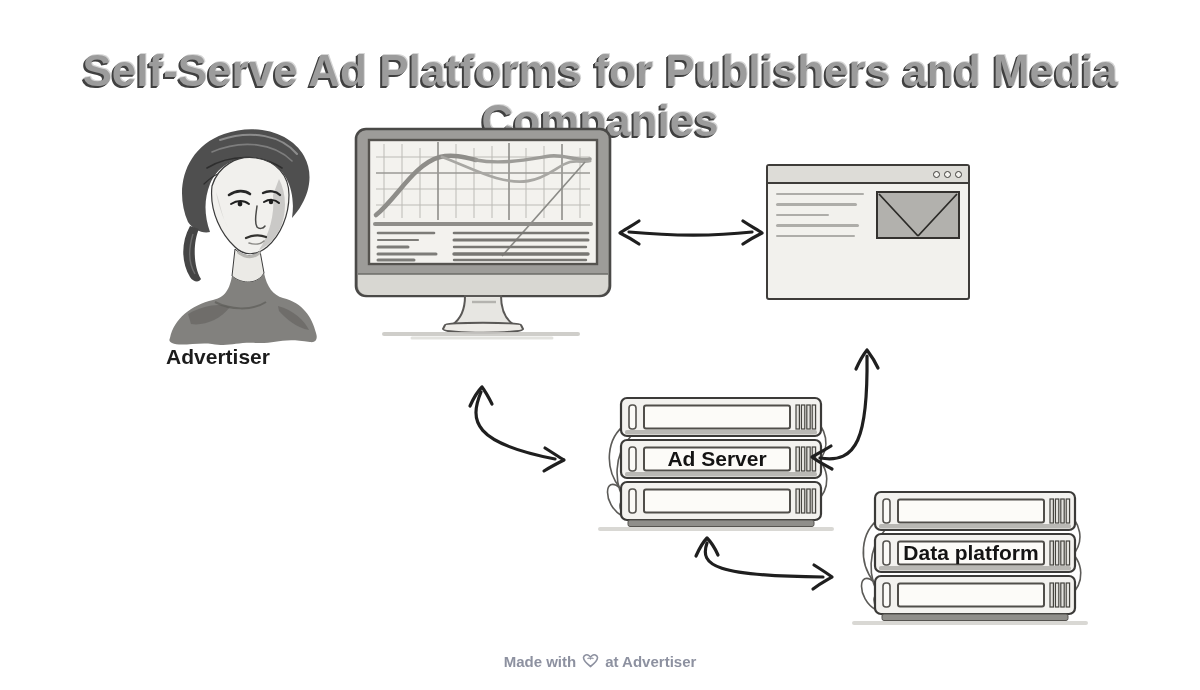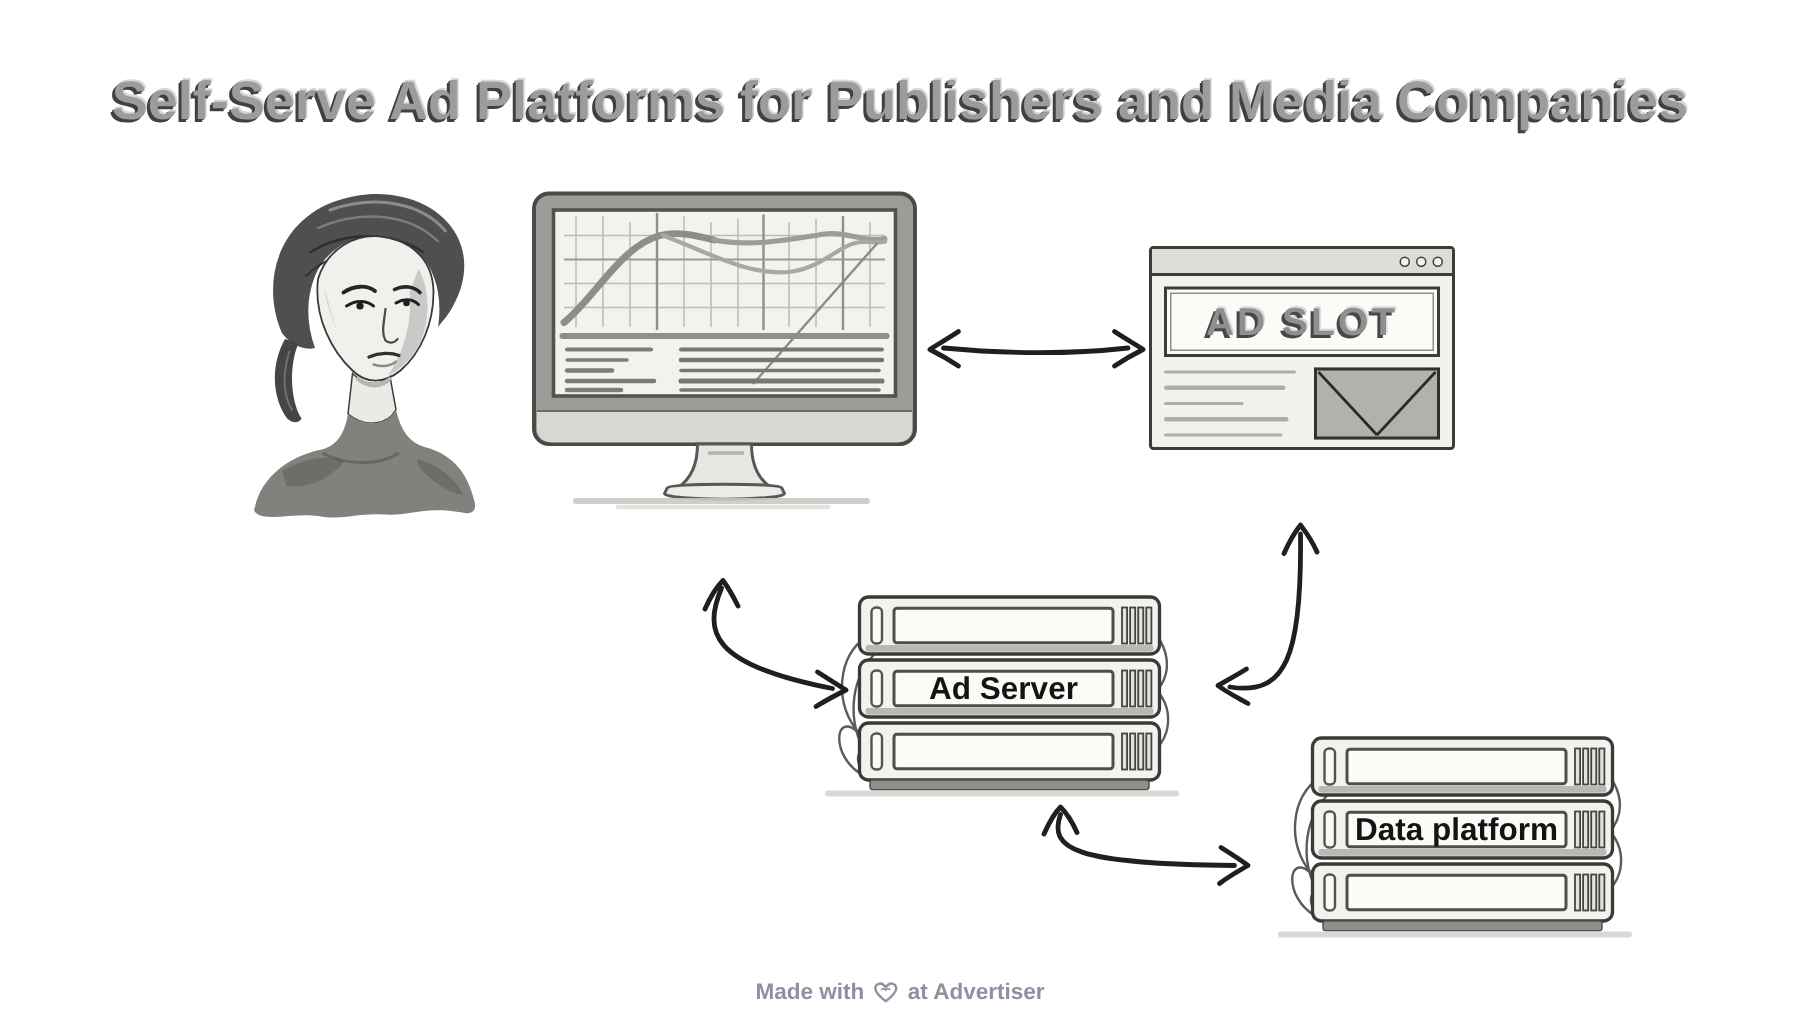--- a/index.html
+++ b/index.html
@@ -5,21 +5,21 @@
   * { margin:0; padding:0; box-sizing:border-box; }
   html,body { background:#ffffff; }
   body { font-family:"Liberation Sans","DejaVu Sans",sans-serif; }
   .canvas {
     position:relative; width:1200px; height:690px; background:#ffffff;
     overflow:hidden;
   }
   
   .main-title {
     position:absolute; top:46px; left:0; width:1200px;
-    text-align:center; font-size:36px; font-weight:700; letter-spacing:0px;
+    text-align:center; font-size:44px; font-weight:700; letter-spacing:0px;
     color:#9c9c9c;
     text-shadow:-2px 2px 0 #404040, -1px 1px 0 #4a4a4a, 1px -1px 0 #d6d6d6;
   }
   
   .node-label {
     position:absolute; text-align:center; color:#1c1c1c; font-weight:700;
   }
   .label-advertiser { left:108px; top:345px; width:220px; font-size:21px; }
   .label-platform  { left:378px; top:350px; width:220px; font-size:17px; }
   .label-publisher { left:758px; top:311px; width:220px; font-size:21px; }
@@ -50,21 +50,21 @@
   .browser-content { display:flex; margin:7px 8px 0 8px; gap:8px; }
   .browser-lines { flex:1; display:flex; flex-direction:column; gap:8px; padding-top:2px; }
   .browser-lines .tline { height:2.4px; background:#aeada9; border-radius:2px; }
   .tline.w1{width:96%;} .tline.w2{width:88%;} .tline.w3{width:58%;} .tline.w4{width:90%;} .tline.w5{width:86%;}
   .browser-img {
     width:84px; height:48px; background:#b2b1ad; border:2px solid #33312e; position:relative;
   }
   
   .footer {
     position:absolute; left:0; top:653px; width:1200px;
-    display:flex; align-items:center; justify-content:center; gap:6px;
+    display:flex; justify-content:center; gap:6px;
     color:#8d91a0; font-size:15px; font-weight:700;
   }
   
   svg { display:block; }
 </style>
 </head>
 <body>
 
 <div class="canvas">
 
@@ -102,20 +102,21 @@
 
       <path d="M75,127 L72,154 C83,163 98,162 104,151 L100,129 C93,136 83,135 75,127 Z" fill="#ebeae6" stroke="#3a3a3a" stroke-width="1"></path>
       <path d="M77,131 C85,138 95,138 101,131 L100,129 C93,135 84,134 78,129 Z" fill="#b7b6b2"></path>
 
       <path d="M10,216 C14,197 31,183 53,178 C62,176 69,171 72,154 C83,163 98,162 104,151 C107,165 113,173 123,176 C143,181 152,195 156,211 C158,217 156,221 150,220 C121,215 116,222 96,221 C76,220 70,225 52,222 C38,220 20,225 12,221 C9,219 9,218 10,216 Z" fill="#82817e"></path>
       <path d="M28,192 C44,183 60,181 70,185 C60,198 44,204 31,202 Z" fill="#686764" opacity="0.75"></path>
       <path d="M118,184 C133,188 144,198 149,208 C137,206 126,197 119,189 Z" fill="#686764" opacity="0.75"></path>
       <path d="M55,180 C70,188 92,189 106,180" stroke="#5d5c59" stroke-width="2" fill="none" opacity="0.7"></path>
     </svg>
   </div>
+  <div class="node-label label-advertiser">Advertiser</div>
 
   <div class="abs" style="left:352px; top:126px;">
     <svg width="262" height="214" viewBox="0 0 262 214">
 
       <rect x="4" y="3" width="254" height="167" rx="10" fill="#9d9c99" stroke="#4a4947" stroke-width="2.6"></rect>
 
       <path d="M6,148 L256,148 L256,160 C256,166 251,169 246,169 L16,169 C11,169 6,166 6,160 Z" fill="#d8d7d2"></path>
       <path d="M6,148 L256,148" stroke="#6d6c69" stroke-width="1.4"></path>
 
       <rect x="17" y="14" width="228" height="124" fill="#f3f2ee" stroke="#55534f" stroke-width="2.4"></rect>
@@ -158,41 +159,38 @@
       <path d="M32,208 H226" stroke="#cac9c5" stroke-width="4" stroke-linecap="round" opacity="0.9"></path>
       <path d="M60,212 H200" stroke="#dcdbd7" stroke-width="3" stroke-linecap="round" opacity="0.8"></path>
     </svg>
   </div>
 
   <div class="browser">
     <div class="browser-header">
       <span class="browser-dot"></span>
       <span class="browser-dot"></span>
       <span class="browser-dot"></span>
-    </div>
-    <div class="adslot-box">
-      <span class="adslot-text">AD SLOT</span>
     </div>
     <div class="browser-content">
       <div class="browser-lines">
         <div class="tline w1"></div>
           <div class="tline w2"></div>
           <div class="tline w3"></div>
           <div class="tline w4"></div>
           <div class="tline w5"></div>
       </div>
       <div class="browser-img">
         <svg width="80" height="44" viewBox="0 0 80 44" style="position:absolute;left:0;top:0;">
           <path d="M1,1 L40,43 M79,1 L40,43" stroke="#2c2b28" stroke-width="1.8" fill="none"></path>
         </svg>
       </div>
     </div>
   </div>
 
-  <div class="abs" style="left:548px; top:392px;">
+  <div class="abs" style="left:596px; top:392px;">
     <svg width="240" height="142" viewBox="0 0 240 142">
 
       <g stroke="#5c5b58" stroke-width="1.6" fill="none">
         <path d="M30,32 C10,46 8,76 24,96 C8,82 6,112 26,124"></path>
         <path d="M35,44 C18,62 16,92 32,114 C22,102 20,120 34,130"></path>
         <path d="M213,22 C232,36 235,56 222,70"></path>
         <path d="M216,62 C236,76 234,98 220,110"></path>
       </g>
 
       <g>

